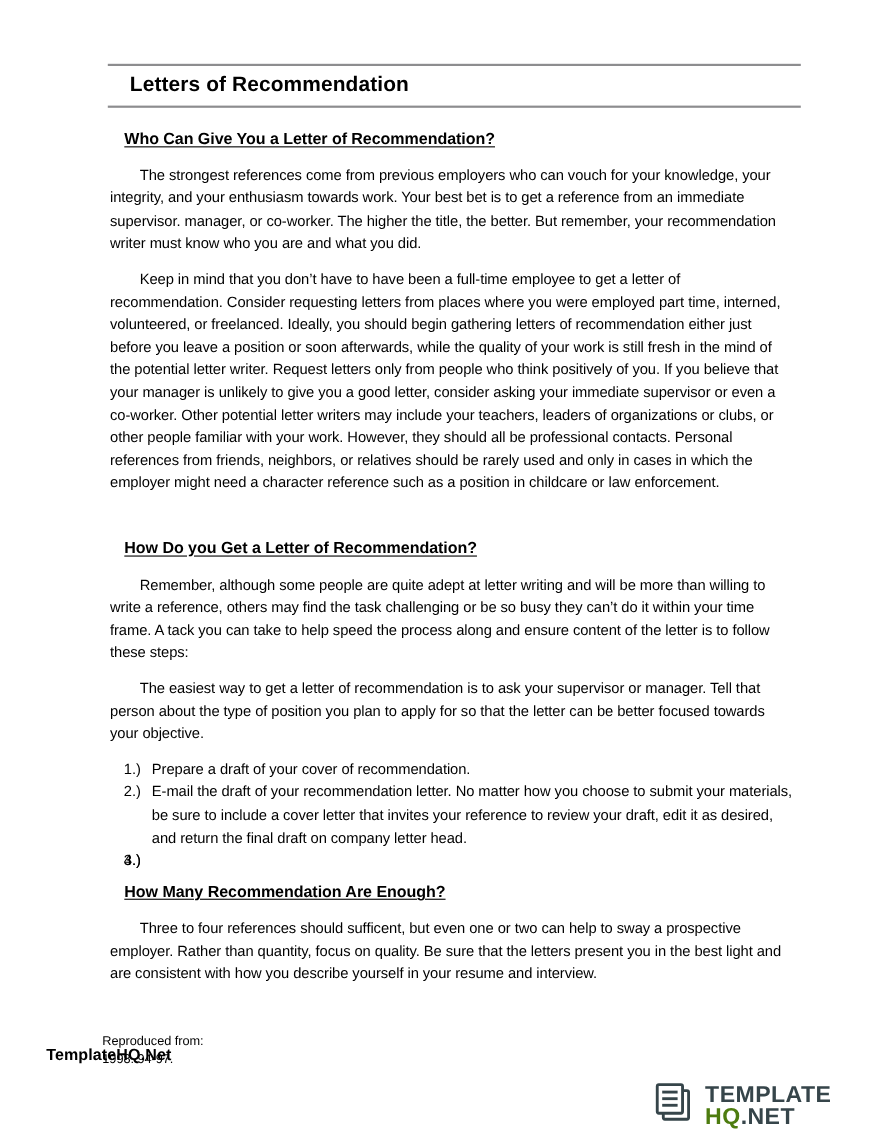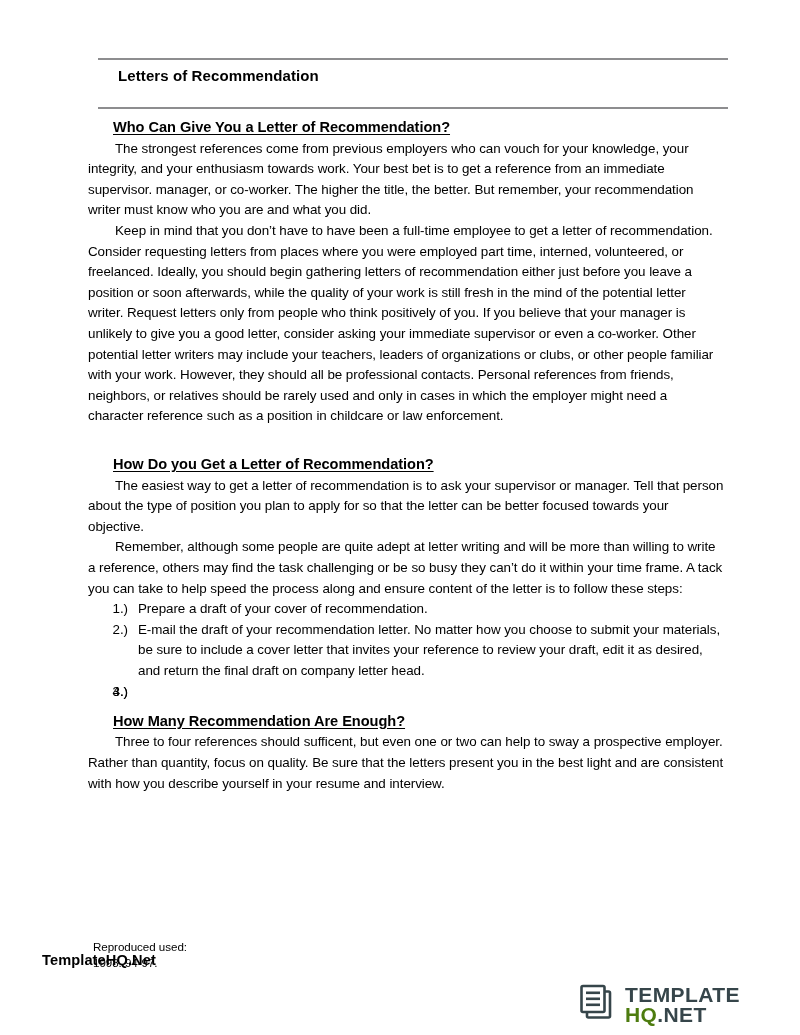--- a/index.html
+++ b/index.html
@@ -31,24 +31,24 @@
     left: 98px;
     top: 58px;
     width: 630px;
   }
   .rule {
     height: 0;
     border-top: 2px solid #8d8d8f;
     width: 100%;
   }
   .doc-title {
-    font-size: 15px;
+    font-size: 19px;
     font-weight: bold;
     letter-spacing: .1px;
-    padding: 7px 0 22px 20px;
+    padding: 7px 0 6px 20px;
     line-height: 1.2;
   }
 
   
   .content {
     position: absolute;
     left: 88px;
     top: 118px;
     width: 636px;
   }
@@ -60,21 +60,21 @@
     padding-left: 25px;
     text-decoration: underline;
     text-underline-offset: 2px;
     line-height: 1.35;
     letter-spacing: -.05px;
   }
 
   p.body {
     font-size: 13.4px;
     line-height: 20.6px;
-    margin: 0;
+    margin: 12px;
     text-indent: 27px;
     letter-spacing: -.06px;
   }
   .gap-md { height: 28px; }
   .gap-lg { height: 30px; }
 
   
   ol.steps {
     margin: 0;
     padding: 0;
@@ -119,21 +119,21 @@
     top: 952px;
     font-size: 14.6px;
     font-weight: bold;
     letter-spacing: .1px;
     color: #000;
   }
 
   
   .brand {
     position: absolute;
-    left: 576px;
+    left: 592px;
     top: 982px;
     display: flex;
     align-items: center;
     gap: 7px;
   }
   .brand-icon { flex: 0 0 auto; }
   .brand-words {
     display: flex;
     flex-direction: column;
     line-height: .94;
@@ -158,22 +158,22 @@
 
   <div class="content">
 
     <h2 class="section-head">Who Can Give You a Letter of Recommendation?</h2>
     <p class="body">The strongest references come from previous employers who can vouch for your knowledge, your integrity, and your enthusiasm towards work.  Your best bet is to get a reference from an immediate supervisor. manager, or co-worker. The higher the title, the better. But remember, your recommendation writer must know who you are and what you did.</p>
     <p class="body">Keep in mind  that you don’t have to have been a full-time employee to get a letter of recommendation. Consider requesting letters from places where you were employed part time, interned, volunteered, or freelanced. Ideally, you should begin gathering letters of recommendation either just before you leave a position or soon afterwards, while the quality of your work is still fresh in the mind of the potential letter writer. Request letters only from people who think positively of you. If you believe that your manager is unlikely to give you a good letter, consider asking your immediate supervisor or even a co-worker. Other potential letter writers may include your teachers, leaders of organizations or clubs, or other people familiar with your work. However, they should all be professional contacts. Personal references from friends, neighbors, or relatives should be rarely used and only in cases in which the employer might need a character reference such as a position in childcare or law enforcement.</p>
 
     <div class="gap-md"></div>
 
     <h2 class="section-head">How Do you Get a Letter of Recommendation?</h2>
+    <p class="body">Remember, although some people are quite adept at letter writing and will be more than willing to write a reference, others may find the task challenging or be so busy they can’t do it within your time frame. A tack you can take to help speed the process along and ensure content of the letter is to follow these steps:</p>
     <p class="body">The easiest way to get a letter of recommendation is to ask your supervisor or manager. Tell that person about the type of position you plan to apply for so that the letter can be better focused towards your objective.</p>
-    <p class="body">Remember, although some people are quite adept at letter writing and will be more than willing to write a reference, others may find the task challenging or be so busy they can’t do it within your time frame. A tack you can take to help speed the process along and ensure content of the letter is to follow these steps:</p>
 
     <ol class="steps">
       <li>
         <span class="num">1.)</span>
         <span>Prepare a draft of your cover of recommendation.</span>
       </li>
       <li>
         <span class="num">2.)</span>
         <span>E-mail the draft of your recommendation letter. No matter how you choose to submit your materials, be sure to include a cover letter that invites your reference to review your draft, edit it as desired, and return the final draft on company letter head.</span>
       </li>
@@ -185,21 +185,21 @@
       </li>
     </ol>
 
     <div class="gap-lg"></div>
 
     <h2 class="section-head">How Many Recommendation Are Enough?</h2>
     <p class="body">Three to four references should sufficent, but even one or two can help to sway a prospective employer. Rather than quantity, focus on quality. Be sure that the letters present you in the best light and are consistent with how you describe yourself in your resume and interview.</p>
   </div>
 
   <div class="citation">
-    <div>Reproduced used:</div>
+    <div>Reproduced from:</div>
     <div>1998. 94-97.</div>
   </div>
 
   <div class="watermark">TemplateHQ.Net</div>
 
   <div class="brand">
     <span class="brand-icon">
       <svg width="42" height="42" viewBox="0 0 42 42" aria-hidden="true">
         <rect x="11" y="9.5" width="23" height="26" rx="1.5" fill="none" stroke="#36454a" stroke-width="2.6"></rect>
         <rect x="5.5" y="4" width="23" height="26" rx="1.5" fill="#ffffff" stroke="#36454a" stroke-width="2.6"></rect>

